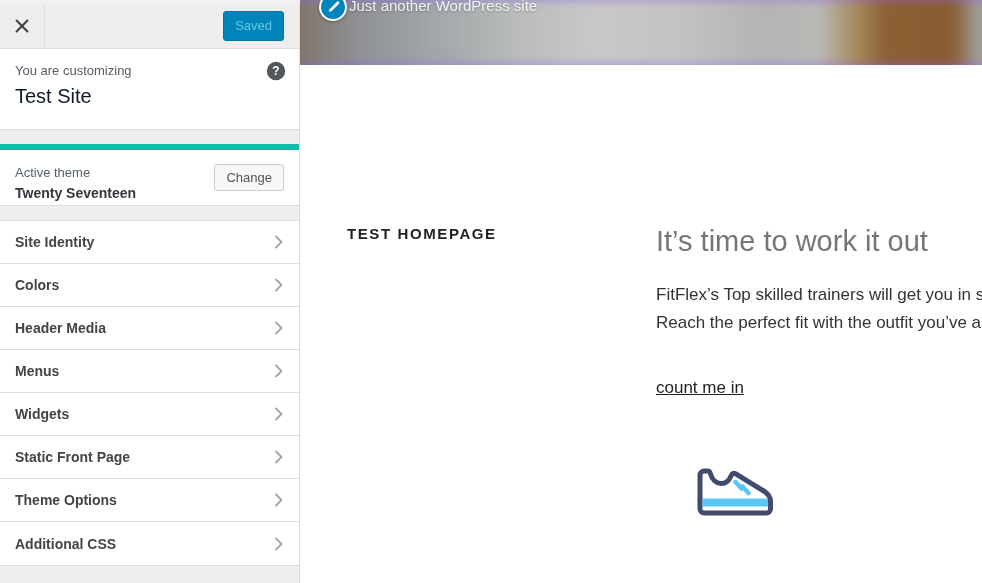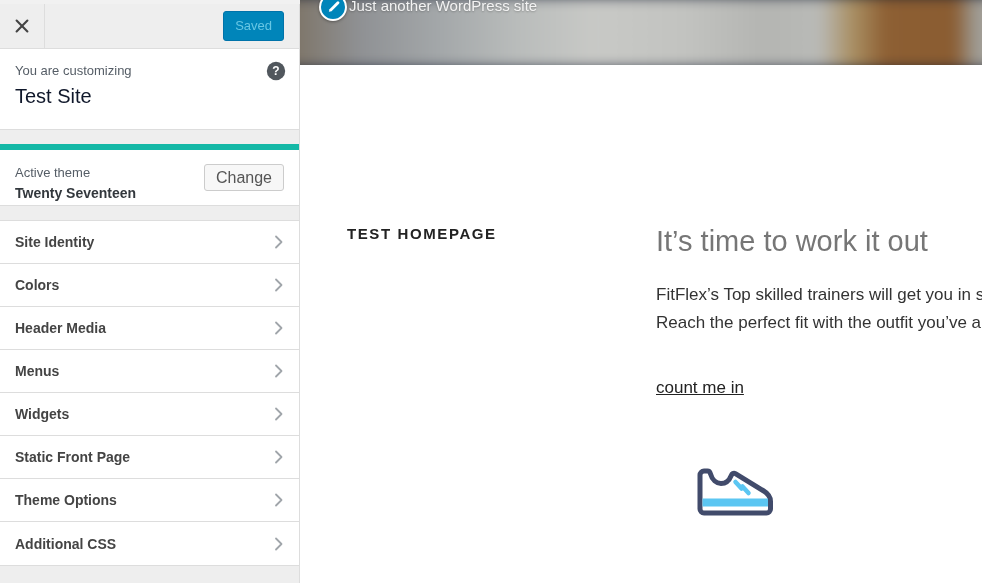--- a/index.html
+++ b/index.html
@@ -134,21 +134,21 @@
     margin: 1px 0 0 0;
   }
   .cz-change {
     position: absolute;
     right: 15px;
     top: 14px;
     background: #f7f7f7;
     border: 1px solid #ccc;
     border-radius: 3px;
     color: #555;
-    font-size: 16px;
+    font-size: 13px;
     padding: 4px 11px;
     line-height: 17px;
     cursor: pointer;
     font-family: "Liberation Sans", sans-serif;
   }
 
   .cz-panels {
     background: #fff;
     border-top: 1px solid #ddd;
     border-bottom: 1px solid #ddd;
@@ -189,21 +189,21 @@
     height: 583px;
     background: #fff;
     overflow: hidden;
   }
 
   .site-header {
     position: relative;
     width: 682px;
     height: 65px;
     overflow: hidden;
-    background: #0f172a;
+    background: #8b5cf6;
   }
   .header-img {
     position: absolute;
     inset: 0;
     background:
       linear-gradient(to right,
         #6e6258 0px, #7d7467 30px, #8f9194 90px,
         #a3a7a9 160px, #b9bcbb 230px, #c8c9c6 300px,
         #c2c3c0 380px, #b4b5b2 450px, #b9bab7 500px,
         #a98f63 530px, #8d5f33 560px, #8a5c31 620px,

